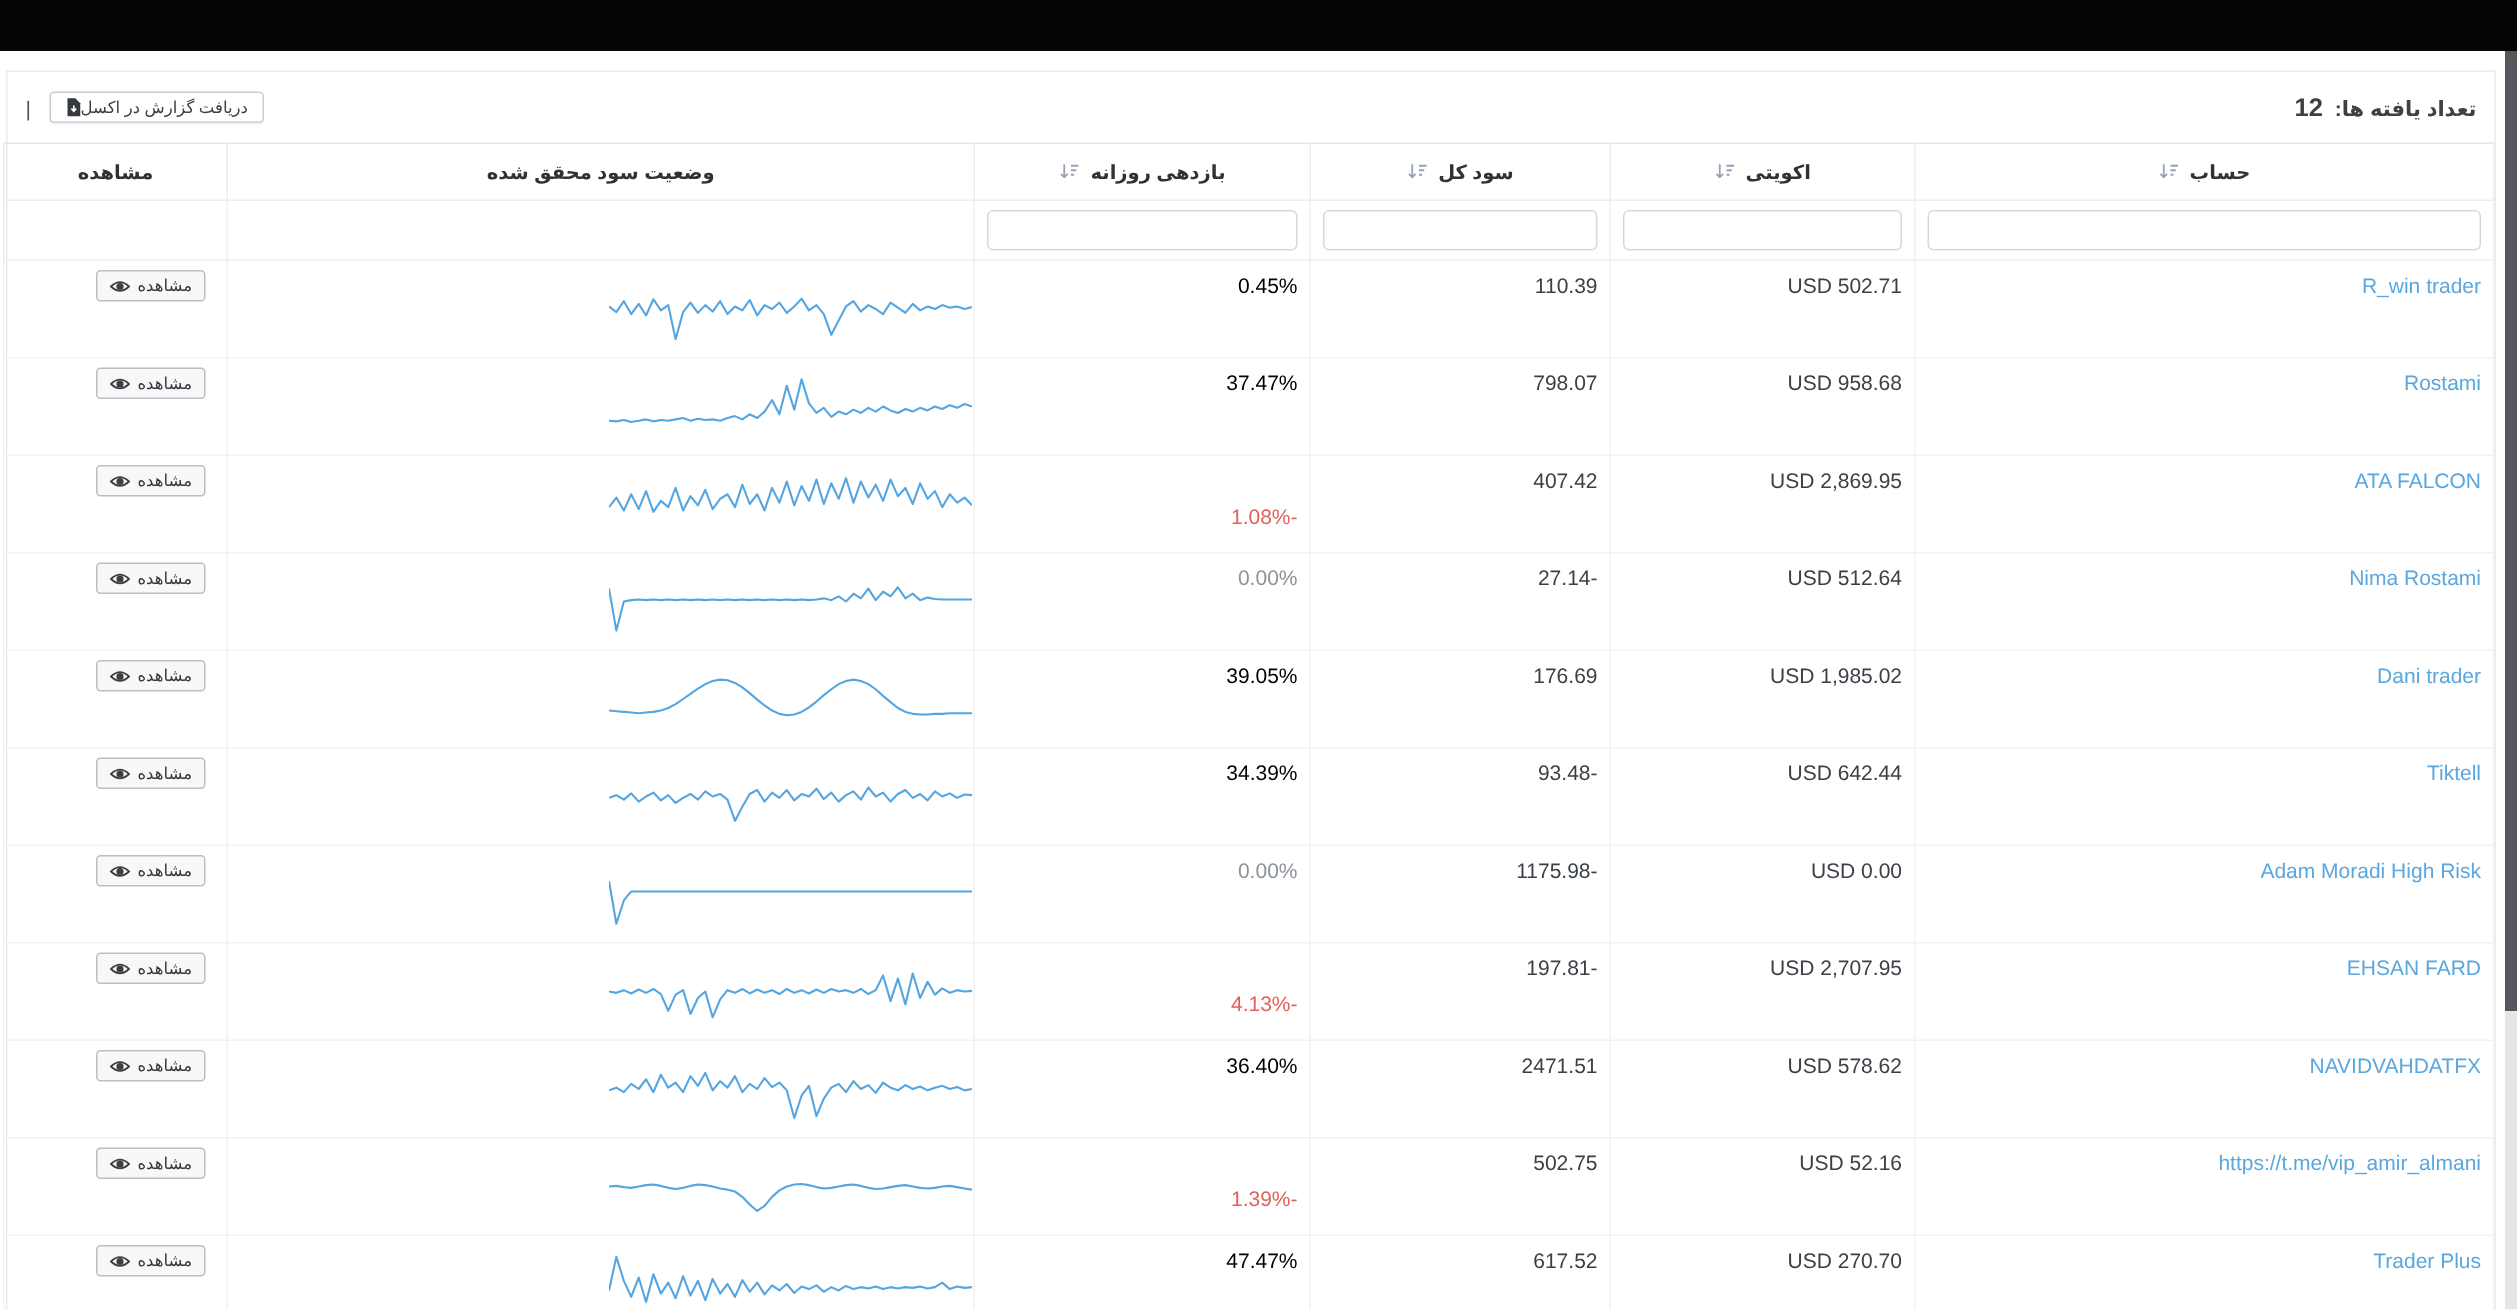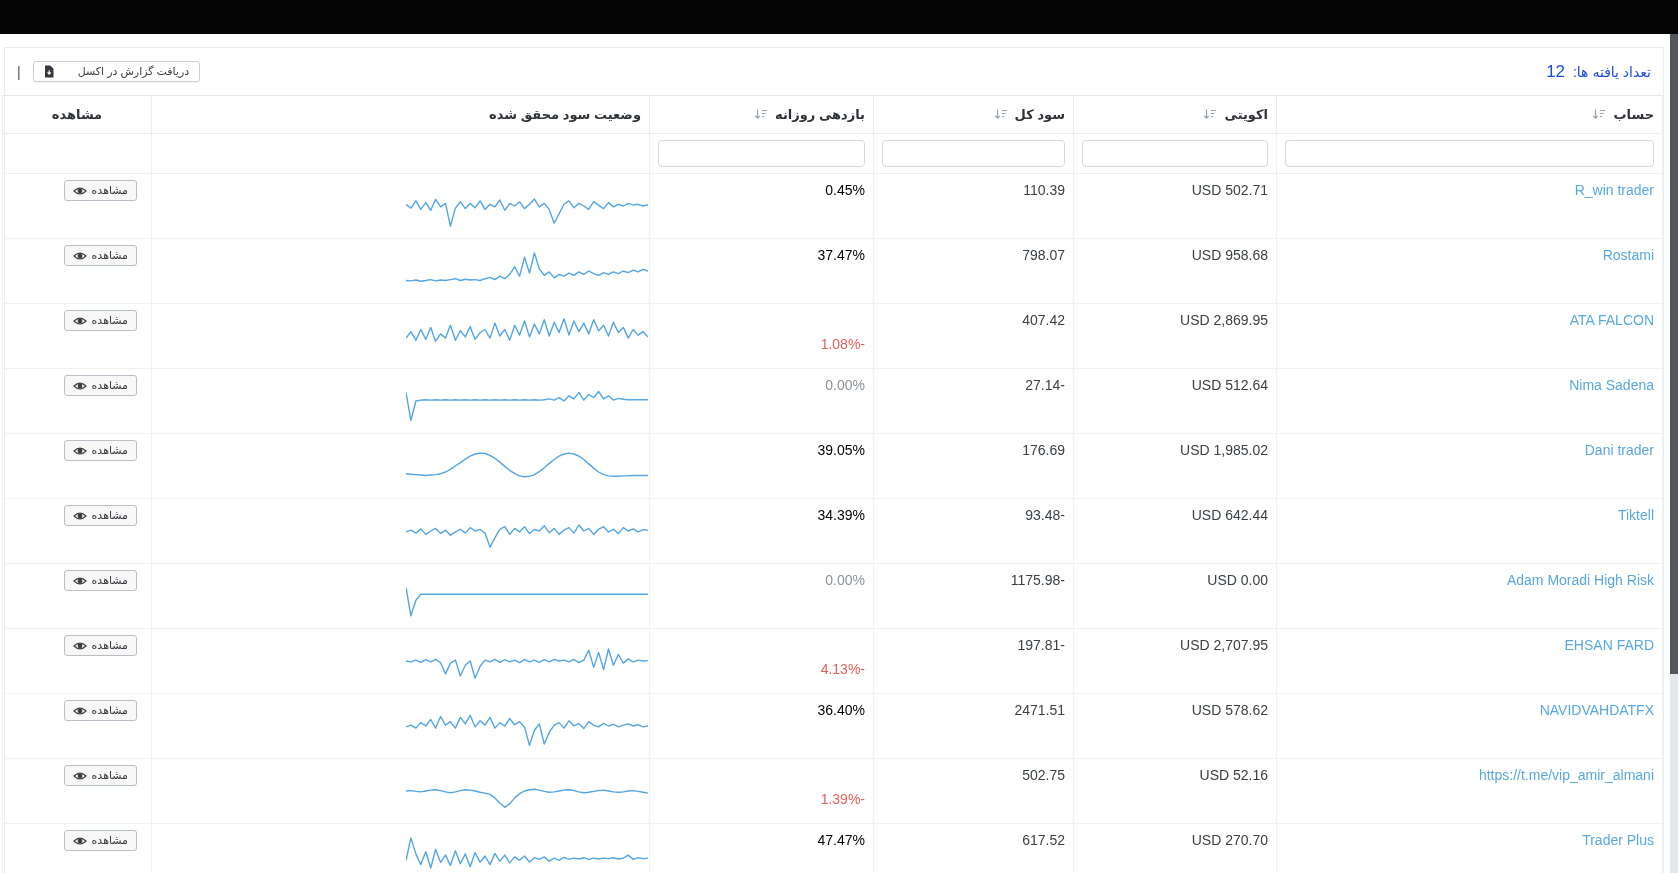--- a/index.html
+++ b/index.html
@@ -16,36 +16,36 @@
   .scrollbar-thumb{position:absolute;top:0;right:0;width:8px;height:640px;background:#54585d;}
   
   .card{
     position:absolute;top:47px;left:4px;width:1660px;height:900px;
     background:#fff;border:1px solid #e9ecef;border-bottom:none;box-sizing:border-box;
   }
   .toolbar{
     height:47px;display:flex;align-items:center;justify-content:space-between;
     padding:0 12px;box-sizing:border-box;
   }
-  .results{color:#1d4ed8;font-size:14px;font-weight:normal;}
+  .results{color:#404040;font-size:14px;font-weight:bold;}
   .results .count{font-size:17px;margin-right:4px;}
   .export-group{display:flex;align-items:center;gap:12px;}
   .export-btn{
-    direction:ltr;display:inline-flex;align-items:center;gap:24px;
+    direction:ltr;display:inline-flex;align-items:center;gap:0;
     background:#ffffff;border:1px solid #c9ced4;border-radius:3px;
     padding:3px 10px;font-size:11px;color:#3c4043;cursor:pointer;
     font-family:inherit;box-shadow:0 1px 1px rgba(0,0,0,.04);
   }
   .pipe{color:#555;font-size:14px;}
   
   table{width:100%;border-collapse:collapse;table-layout:fixed;direction:rtl;border-top:1px solid #e6e6e6;}
   th,td{box-sizing:border-box;}
   th{
     height:38px;padding:0 8px;font-size:13px;font-weight:bold;color:#2f3338;
-    text-align:right;vertical-align:middle;
+    text-align:center;vertical-align:middle;
     border:1px solid #ededed;border-top:none;
   }
   th.center{text-align:center;}
   .sort-ico{vertical-align:middle;margin:0 7px 2px 0;}
   .filter-cell{height:39px;padding:6px 8px;border:1px solid #f0f0f0;}
   .filter-cell input{
     width:100%;height:27px;box-sizing:border-box;border:1px solid #d5d9dd;border-radius:4px;
     padding:0 8px;font-size:13px;font-family:inherit;background:#fff;
   }
   tbody td{
@@ -177,21 +177,21 @@
           </td>
           <td class="view-cell"><button class="view-btn">
               <svg width="14" height="10" viewBox="0 0 14 10">
                 <path d="M1,5 Q7,-0.8 13,5 Q7,10.8 1,5 Z" fill="none" stroke="#3c4043" stroke-width="1.2"></path>
                 <circle cx="7" cy="5" r="2.4" fill="#3c4043"></circle>
               </svg>
               <span>مشاهده</span>
             </button></td>
         </tr>
         <tr>
-          <td><a href="#" class="acct">Nima Sadena</a></td>
+          <td><a href="#" class="acct">Nima Rostami</a></td>
           <td><span class="ltr">USD 512.64</span></td>
           <td><span class="ltr">27.14-</span></td>
           <td><span class="ltr pct zero">0.00%</span></td>
           <td class="spark-cell">
             <svg width="242" height="46" viewBox="0 0 242 46" class="sparkline">
               <polyline points="0.0,14.4 4.9,42.4 9.9,23.0 14.8,22.1 19.8,21.7 24.7,22.1 29.6,21.7 34.6,22.1 39.5,21.7 44.4,22.1 49.4,21.7 54.3,22.1 59.3,21.7 64.2,22.1 69.1,21.7 74.1,22.1 79.0,21.7 84.0,22.1 88.9,21.7 93.8,22.1 98.8,21.7 103.7,22.1 108.7,21.7 113.6,22.1 118.5,21.7 123.5,22.1 128.4,21.7 133.3,22.1 138.3,21.7 143.2,20.9 148.2,22.1 153.1,19.6 158.0,23.0 163.0,17.8 167.9,20.9 172.9,14.4 177.8,22.1 182.7,16.5 187.7,19.6 192.6,13.5 197.6,20.9 202.5,17.8 207.4,22.1 212.4,20.4 217.3,21.3 222.2,21.7 227.2,21.7 232.1,21.7 237.1,21.7 242.0,21.7" fill="none" stroke="#55a5e0" stroke-width="1.4" stroke-linejoin="round"></polyline>
             </svg>
           </td>
           <td class="view-cell"><button class="view-btn">
               <svg width="14" height="10" viewBox="0 0 14 10">

